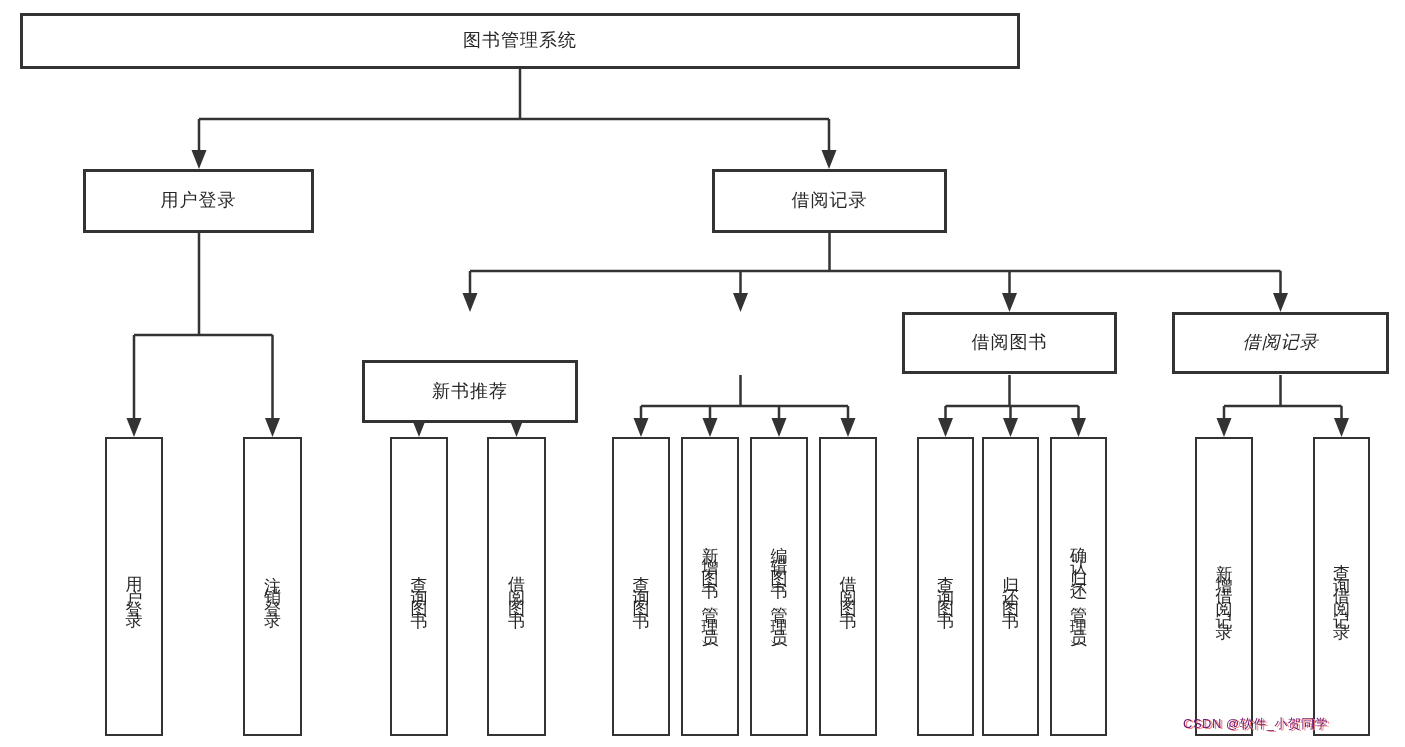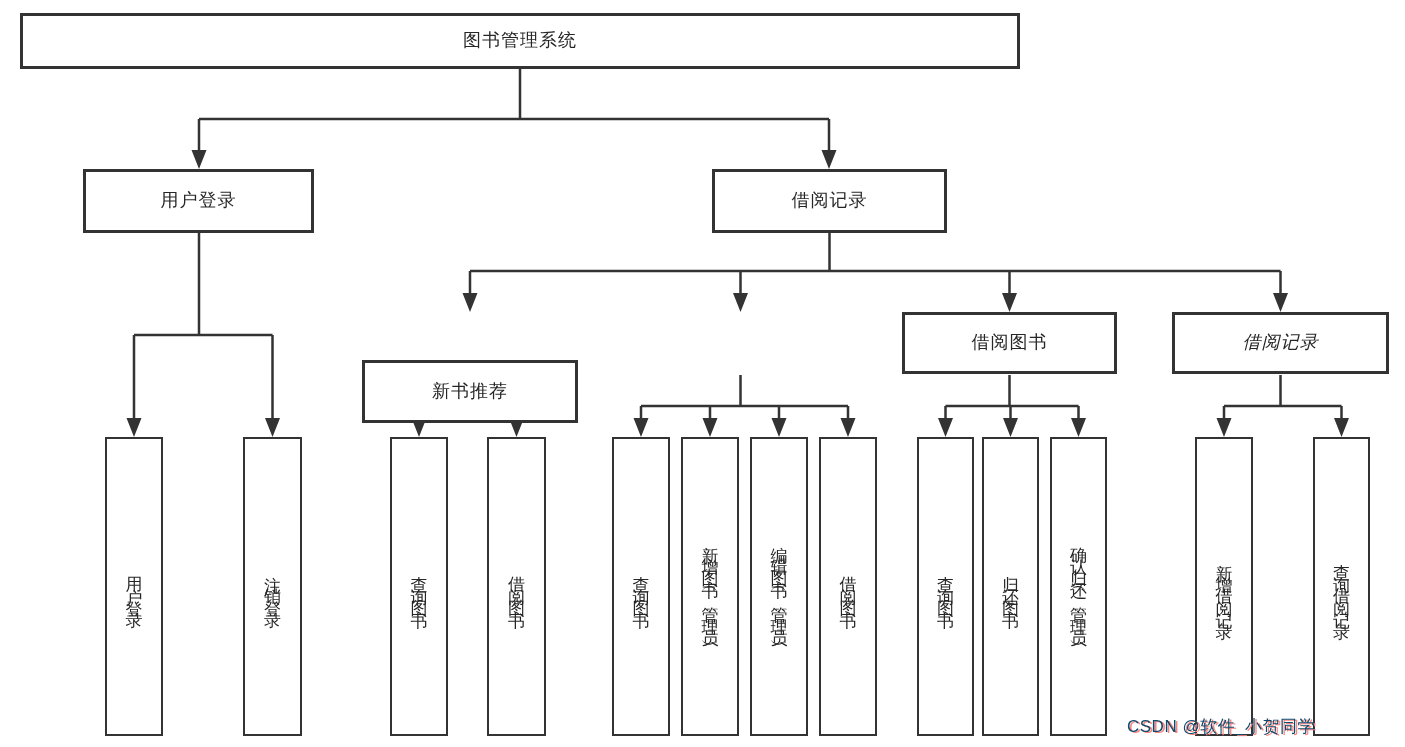--- a/index.html
+++ b/index.html
@@ -40,26 +40,26 @@
   .node.v span {
     writing-mode: vertical-rl;
     text-orientation: mixed;
     font-size: 17px;
     letter-spacing: 12px;
     line-height: 1.0;
     white-space: nowrap;
   }
   #watermark {
     position: absolute;
-    left: 1127px;
+    left: 1183px;
     top: 715px;
-    font-size: 17px;
+    font-size: 13px;
     letter-spacing: 0.5px;
     white-space: nowrap;
-    color: #0c4a6e;
+    color: #701a75;
     text-shadow: 2px 1px 0 #f9837e;
     z-index: 5;
     pointer-events: none;
   }
 </style>
 </head>
 <body>
 
 <div id="canvas">
 

